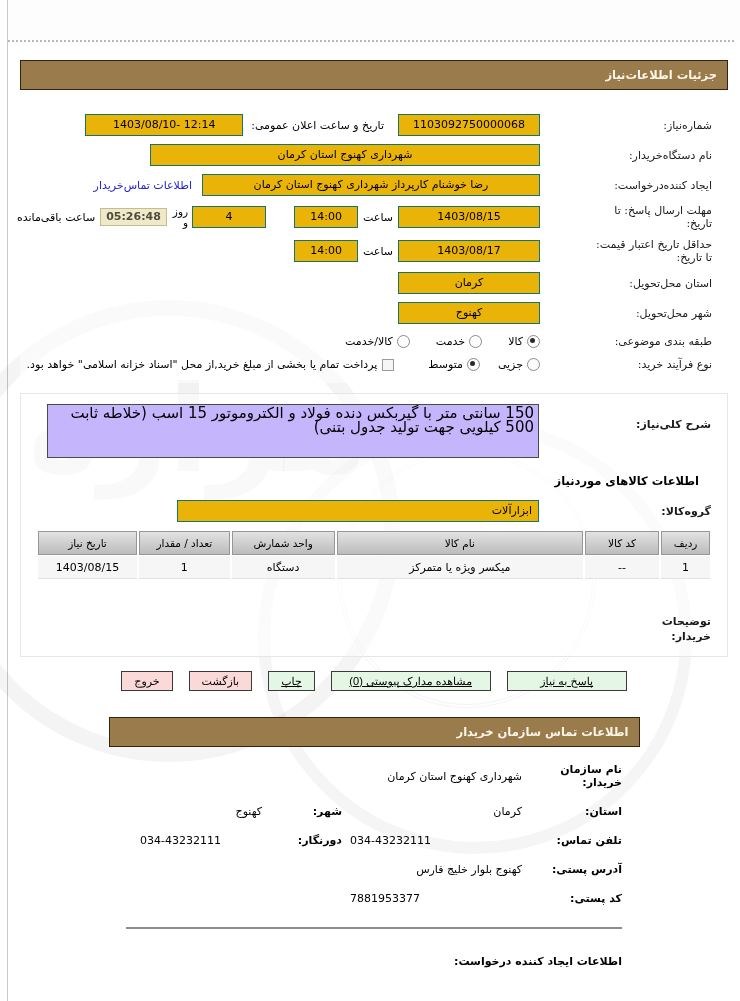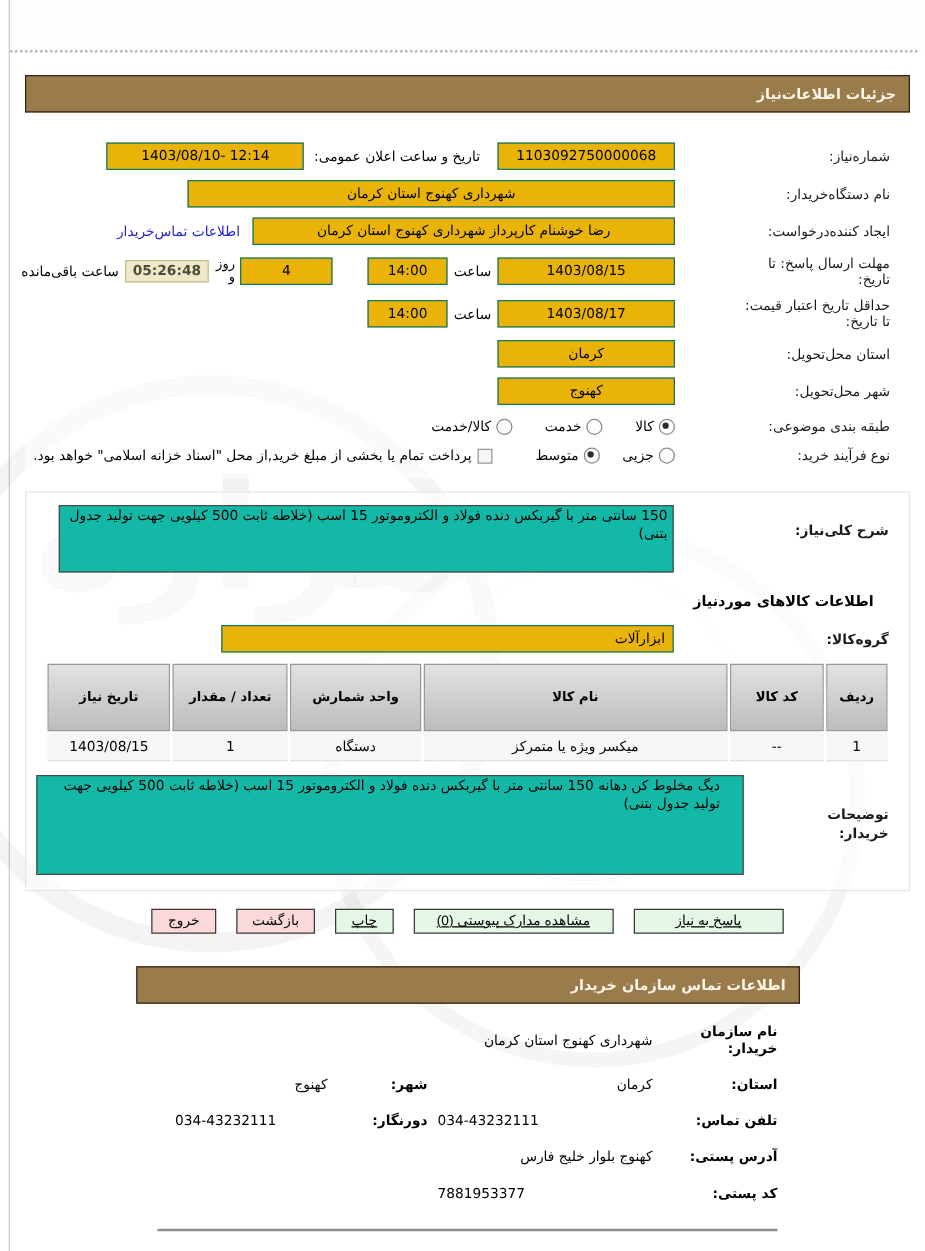--- a/index.html
+++ b/index.html
@@ -37,28 +37,28 @@
   }
   .wrap-narrow{width:22px;line-height:11px;margin-right:4px;font-size:10.5px;}
   .radio{width:11px;height:11px;border:1px solid #8a8a8a;border-radius:50%;background:#fdfdfd;display:inline-block;flex-shrink:0;margin-left:4px;}
   .radio.sel{position:relative;}
   .radio.sel::after{content:"";position:absolute;width:5px;height:5px;left:2px;top:2px;background:#2b2b2b;border-radius:50%;}
   .radio.sel{position:relative;}
   .checkbox{width:10px;height:10px;border:1px solid #9a9a9a;background:#f6f6f6;display:inline-block;flex-shrink:0;margin-left:5px;}
   .opt{display:flex;align-items:center;margin-left:26px;white-space:nowrap;}
   .bold{font-weight:bold;}
   .textarea{
-    background:#14b8a6;border:1px solid #4a4a4a;direction:rtl;text-align:right;
-    padding:1px 4px;font-size:11px;line-height:14px;overflow:hidden;
+    background:#c4b5fd;border:1px solid #4a4a4a;direction:rtl;text-align:right;
+    padding:1px 4px;font-size:15px;line-height:14px;overflow:hidden;
   }
   .goods-heading{direction:rtl;padding:0 24px;margin-top:16px;font-weight:bold;font-size:11.5px;}
   table.goods{border-collapse:separate;border-spacing:2px 1px;width:676px;margin:8px auto 0 auto;direction:rtl;}
   table.goods th{
     background:linear-gradient(#e2e2e2,#bcbcbc);border:1px solid #979797;
-    font-weight:bold;font-size:10.5px;height:20px;padding:16px 4px;white-space:nowrap;
+    font-weight:normal;font-size:10.5px;height:20px;padding:1px 4px;white-space:nowrap;
   }
   table.goods td{background:#f6f6f6;height:20px;text-align:center;font-size:11px;border-bottom:1px solid #e2e2e2;}
   .btn-row{display:flex;direction:rtl;justify-content:center;gap:16px;margin-top:14px;}
   .btn{border:1px solid #3a3a3a;height:20px;line-height:18px;padding:0 12px;font-size:11px;cursor:pointer;white-space:nowrap;}
   .btn-green{background:#e4f6e4;text-decoration:underline;}
   .btn-pink{background:#fbd9d9;}
   .contact-wrap{width:496px;margin:0 auto;direction:rtl;}
   .c-row{display:grid;grid-template-columns:100px 180px 80px 130px;margin-top:16px;align-items:center;}
   .c-lbl{font-weight:bold;}
   .c-val{padding-left:8px;}
@@ -194,21 +194,20 @@
             <td>میکسر ویژه یا متمرکز</td>
             <td>دستگاه</td>
             <td>1</td>
             <td class="ltr">1403/08/15</td>
           </tr>
         </tbody>
       </table>
 
       <div class="row" style="align-items:flex-start;margin-top:10px;padding:0 12px 0 4px;">
         <span class="lbl bold" style="width:68px;padding-top:24px;line-height:15px;">توضیحات خریدار:</span>
-        <div class="textarea" style="width:588px;height:76px;padding-right:18px;">دیگ مخلوط کن دهانه 150 سانتی متر با گیربکس دنده فولاد و الکتروموتور 15 اسب (خلاطه ثابت 500 کیلویی جهت تولید جدول بتنی)</div>
       </div>
     </div>
 
     <div class="btn-row">
       <button class="btn btn-green" style="min-width:120px;">پاسخ به نیاز</button>
       <button class="btn btn-green" style="min-width:160px;">مشاهده مدارک پیوستی (0)</button>
       <button class="btn btn-green" style="min-width:44px;">چاپ</button>
       <button class="btn btn-pink" style="min-width:52px;">بازگشت</button>
       <button class="btn btn-pink" style="min-width:44px;">خروج</button>
     </div>

